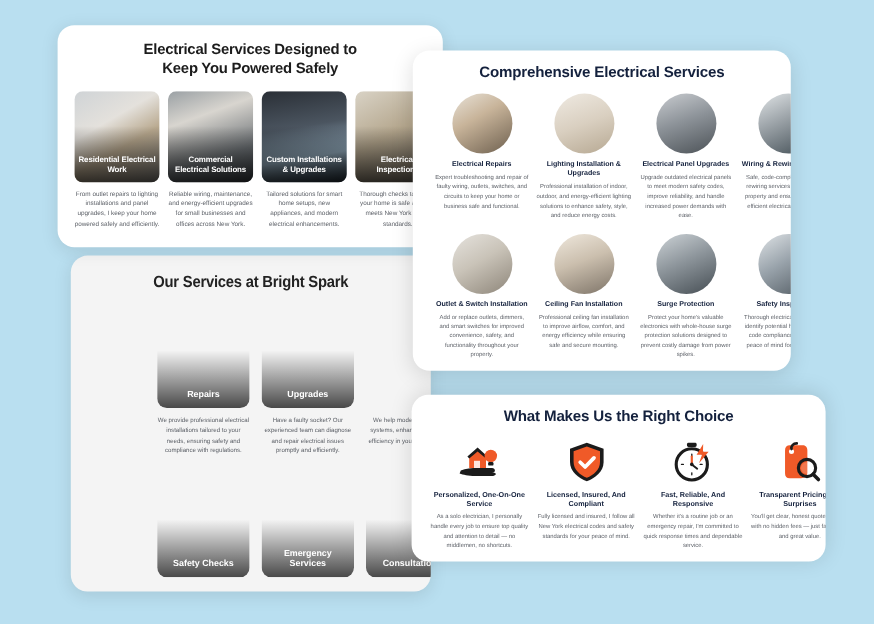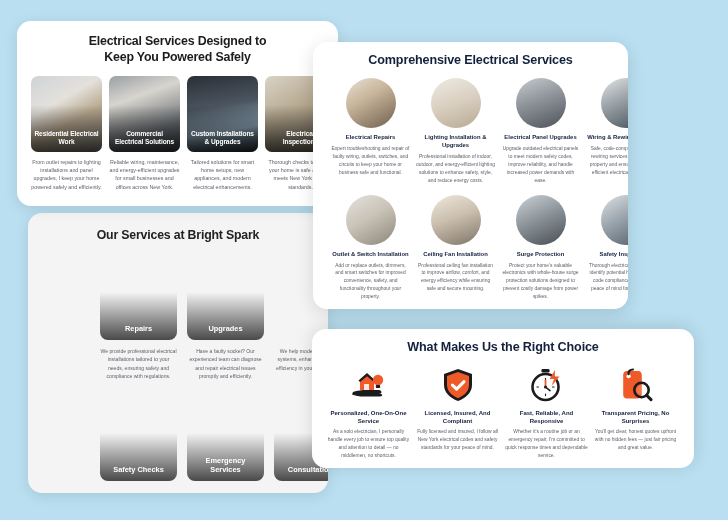--- a/index.html
+++ b/index.html
@@ -8,20 +8,21 @@
     background: #b9dff0;
     font-family: "Liberation Sans", sans-serif;
     position: relative;
     -webkit-font-smoothing: antialiased;
   }
   .panel {
     position: absolute;
     background: #ffffff;
     border-radius: 14px;
     overflow: hidden;
+    margin-left: 31px;
   }
   
   #panel-services-nyc {
     left: 17px; top: 21px; width: 321px; height: 185px;
     box-shadow: 0 3px 14px rgba(0,0,0,0.10);
     z-index: 2;
   }
   #panel-services-nyc .p-head {
     text-align: center;
     font-size: 12.4px;
@@ -116,21 +117,21 @@
     line-height: 1.25;
   }
   .bs-desc-row { display: flex; gap: 10px; padding: 7px 0 0 72px; }
   .bs-desc {
     width: 77px; flex: none; text-align: center;
     font-size: 5.1px; line-height: 1.62; color: #5d6168;
   }
   .bs-row2 { display: flex; gap: 10px; padding: 13px 0 0 72px; }
   
   #panel-why-choose {
-    left: 312px; top: 329px; width: 382px; height: 139px;
+    left: 312px; top: 329px; width: 345px; height: 139px;
     box-shadow: 0 -2px 18px rgba(0,0,0,0.13);
     z-index: 5;
   }
   #panel-why-choose .p-head {
     text-align: center; font-size: 12.6px; font-weight: bold;
     color: #14213d; line-height: 1.34; padding: 10px 40px 0 40px;
     letter-spacing: -0.15px;
   }
   .why-grid { display: flex; padding: 10px 14px 0 14px; gap: 4px; }
   .why-cell { width: 85px; flex: none; text-align: center; }

